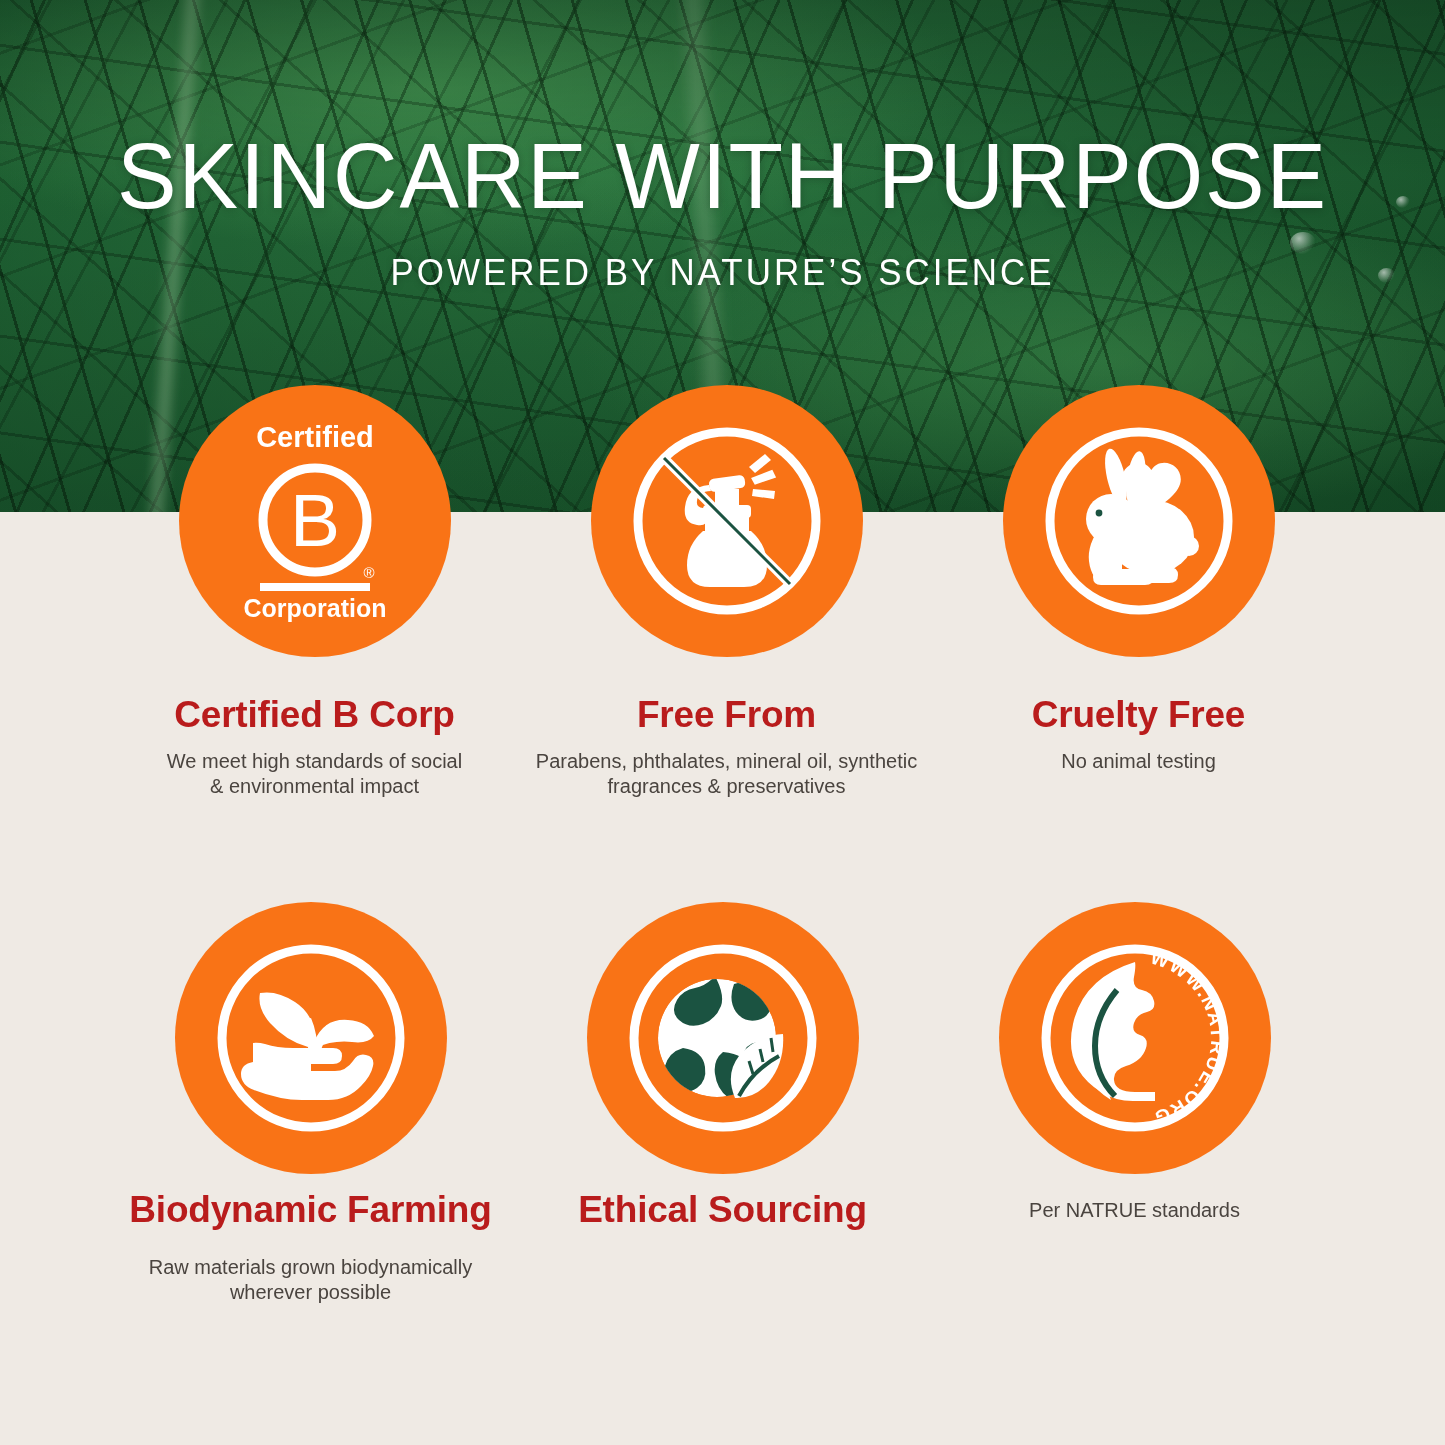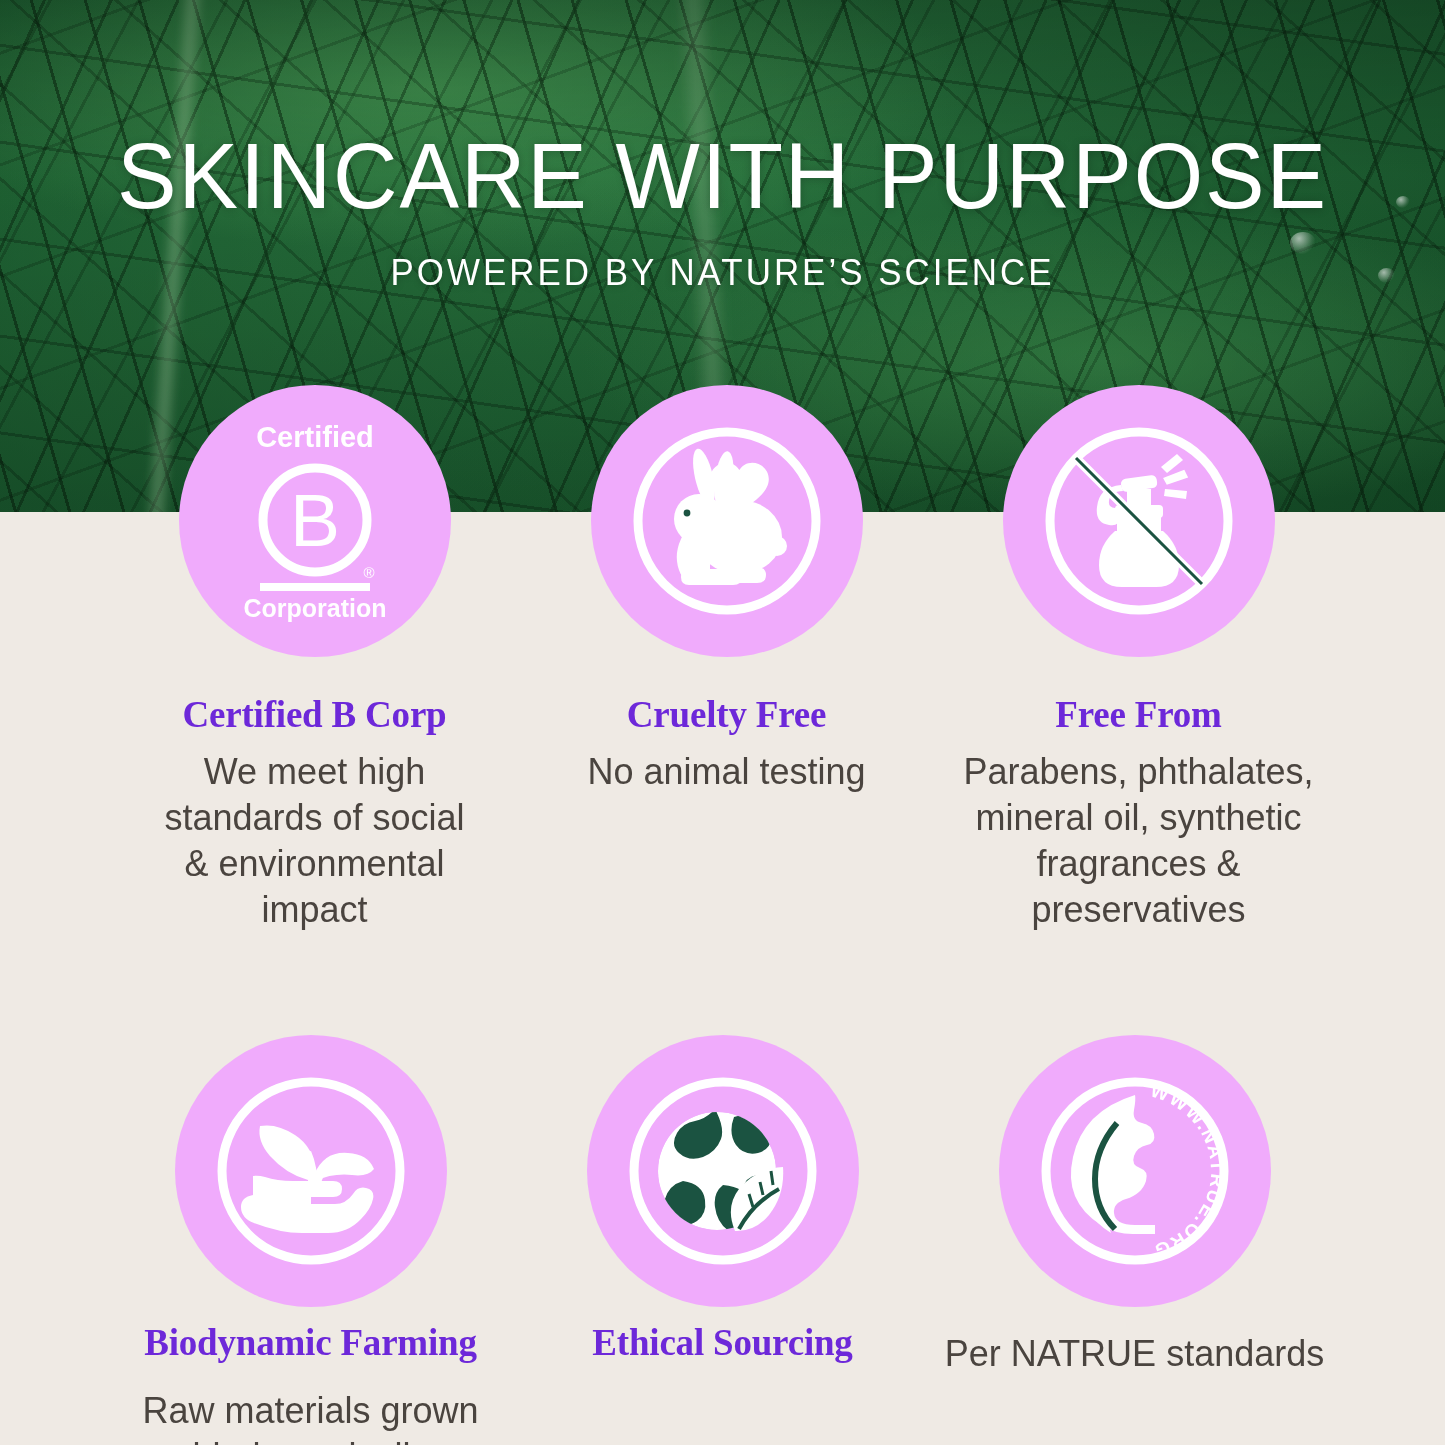--- a/index.html
+++ b/index.html
@@ -86,40 +86,39 @@
   }
 
   
   .grid{position:absolute;left:0;top:385px;width:1445px;}
   .row{display:flex;justify-content:center;align-items:flex-start;}
   .row1{padding-left:8px;}
   .cell{width:412px;display:flex;flex-direction:column;align-items:center;}
 
   .badge{
     width:272px;height:272px;border-radius:50%;
-    background:#f0abfc;
+    background:#f97316;
     display:flex;align-items:center;justify-content:center;
     position:relative;flex:0 0 auto;
   }
   .badge svg{display:block;}
 
   .cap-title{
-    color:#6d28d9;
+    color:#b91c1c;
     font-size:37px;
     font-weight:700;
     letter-spacing:-.2px;
     margin-top:38px;
     text-align:center;
     line-height:1.1;
     white-space:nowrap;
-    font-family:Liberation Serif, serif;
   }
   .cap-desc{
     color:#4A443F;
-    font-size:36px;
+    font-size:20px;
     font-weight:400;
     line-height:1.28;
     margin-top:13px;
     text-align:center;
     max-width:390px;
   }
   .r2 .cap-title{margin-top:16px;font-size:37px;}
   .r2 .cap-desc{margin-top:24px;}
 
   .wide{max-width:410px;}
@@ -164,51 +163,20 @@
         <div class="cap-title">Certified B Corp</div>
         <div class="cap-desc" style="max-width:310px">We meet high standards of social &amp; environmental impact</div>
       </div>
 
       <div class="cell">
         <div class="badge">
           <svg width="272" height="272" viewBox="0 0 272 272" aria-hidden="true">
             <circle cx="136" cy="136" r="89" fill="none" stroke="#FFFFFF" stroke-width="9"></circle>
             <g fill="#FFFFFF">
 
-              <ellipse cx="113" cy="92" rx="9" ry="29" transform="rotate(-13 113 92)"></ellipse>
-              <ellipse cx="133" cy="95" rx="9" ry="29" transform="rotate(7 133 95)"></ellipse>
-
-              <circle cx="108" cy="134" r="25"></circle>
-
-              <ellipse cx="148" cy="152" rx="43" ry="37"></ellipse>
-
-              <path d="M92 150 q-10 18 -4 35 q2 8 11 8 l14 0 q6 0 6 -7 l0 -36 z"></path>
-
-              <circle cx="146" cy="168" r="23"></circle>
-
-              <path d="M98 184 l44 0 q9 0 9 8 q0 8 -9 8 l-44 0 q-8 0 -8 -8 q0 -8 8 -8 z"></path>
-              <path d="M132 182 l34 0 q9 0 9 8 q0 8 -9 8 l-34 0 q-8 0 -8 -8 q0 -8 8 -8 z"></path>
-
-              <circle cx="186" cy="161" r="10"></circle>
-
-              <path d="M165 109 c0 -11 -9 -18 -18 -18 c-6 0 -11 3 -14 8 c-3 -5 -8 -8 -14 -8 c-9 0 -18 7 -18 18 c0 16 22 28 32 36 c10 -8 32 -20 32 -36 z" transform="translate(26,-6) scale(.92)"></path>
-            </g>
-            <circle cx="96" cy="128" r="3.4" fill="#1B5341"></circle>
-          </svg>
-        </div>
-        <div class="cap-title">Cruelty Free</div>
-        <div class="cap-desc">No animal testing</div>
-      </div>
-
-      <div class="cell">
-        <div class="badge">
-          <svg width="272" height="272" viewBox="0 0 272 272" aria-hidden="true">
-            <circle cx="136" cy="136" r="89" fill="none" stroke="#FFFFFF" stroke-width="9"></circle>
-            <g fill="#FFFFFF">
-
               <path d="M112 146 q-16 14 -16 34 q0 22 23 22 l34 0 q23 0 23 -22 q0 -20 -16 -34 z"></path>
 
               <path d="M114 130 l44 0 l0 18 l-44 0 z"></path>
 
               <rect x="112" y="120" width="48" height="13" rx="4"></rect>
 
               <rect x="124" y="104" width="24" height="18"></rect>
 
               <rect x="118" y="92" width="36" height="13" rx="5" transform="rotate(-8 136 98)"></rect>
 
@@ -218,20 +186,51 @@
               <path d="M162 104 l22 2 l-1 8 l-22 -3 z"></path>
               <path d="M158 82 l16 -13 l6 6 l-16 13 z"></path>
             </g>
 
             <line x1="73" y1="73" x2="199" y2="199" stroke="#FFFFFF" stroke-width="9"></line>
             <line x1="73" y1="73" x2="199" y2="199" stroke="#1B5341" stroke-width="3"></line>
           </svg>
         </div>
         <div class="cap-title">Free From</div>
         <div class="cap-desc wide">Parabens, phthalates, mineral oil, synthetic fragrances &amp; preservatives</div>
+      </div>
+
+      <div class="cell">
+        <div class="badge">
+          <svg width="272" height="272" viewBox="0 0 272 272" aria-hidden="true">
+            <circle cx="136" cy="136" r="89" fill="none" stroke="#FFFFFF" stroke-width="9"></circle>
+            <g fill="#FFFFFF">
+
+              <ellipse cx="113" cy="92" rx="9" ry="29" transform="rotate(-13 113 92)"></ellipse>
+              <ellipse cx="133" cy="95" rx="9" ry="29" transform="rotate(7 133 95)"></ellipse>
+
+              <circle cx="108" cy="134" r="25"></circle>
+
+              <ellipse cx="148" cy="152" rx="43" ry="37"></ellipse>
+
+              <path d="M92 150 q-10 18 -4 35 q2 8 11 8 l14 0 q6 0 6 -7 l0 -36 z"></path>
+
+              <circle cx="146" cy="168" r="23"></circle>
+
+              <path d="M98 184 l44 0 q9 0 9 8 q0 8 -9 8 l-44 0 q-8 0 -8 -8 q0 -8 8 -8 z"></path>
+              <path d="M132 182 l34 0 q9 0 9 8 q0 8 -9 8 l-34 0 q-8 0 -8 -8 q0 -8 8 -8 z"></path>
+
+              <circle cx="186" cy="161" r="10"></circle>
+
+              <path d="M165 109 c0 -11 -9 -18 -18 -18 c-6 0 -11 3 -14 8 c-3 -5 -8 -8 -14 -8 c-9 0 -18 7 -18 18 c0 16 22 28 32 36 c10 -8 32 -20 32 -36 z" transform="translate(26,-6) scale(.92)"></path>
+            </g>
+            <circle cx="96" cy="128" r="3.4" fill="#1B5341"></circle>
+          </svg>
+        </div>
+        <div class="cap-title">Cruelty Free</div>
+        <div class="cap-desc">No animal testing</div>
       </div>
 
     </div>
 
     <div class="row r2" style="margin-top:102px;">
 
       <div class="cell">
         <div class="badge">
           <svg width="272" height="272" viewBox="0 0 272 272" aria-hidden="true">
             <circle cx="136" cy="136" r="89" fill="none" stroke="#FFFFFF" stroke-width="9"></circle>

